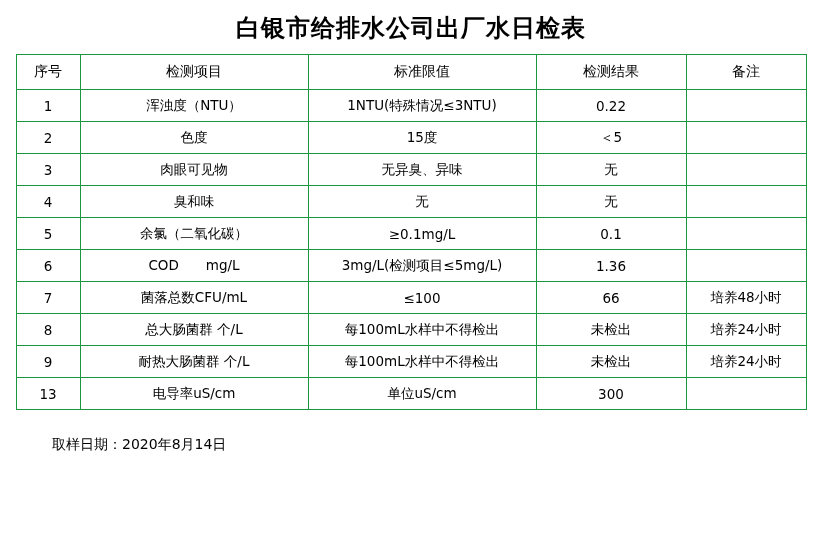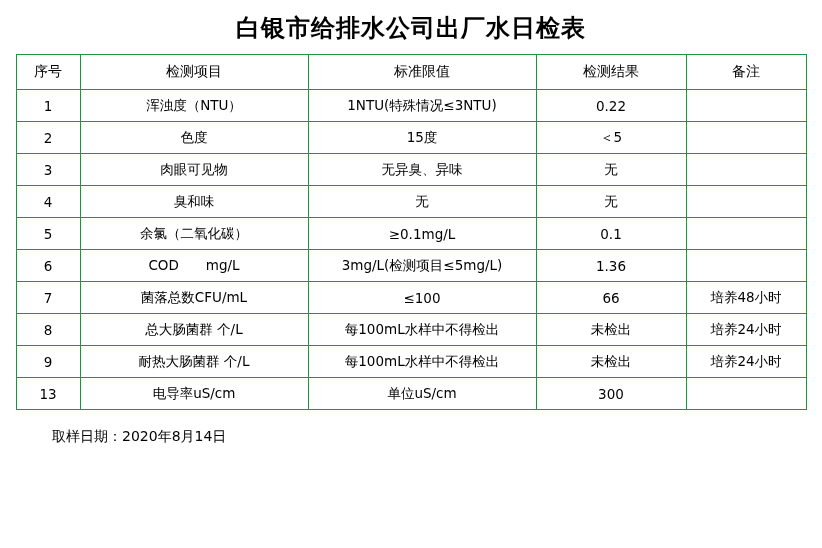--- a/index.html
+++ b/index.html
@@ -49,21 +49,21 @@
     height: 34px;
     font-weight: normal;
   }
   col.c0 { width: 64px; }
   col.c1 { width: 228px; }
   col.c2 { width: 228px; }
   col.c3 { width: 150px; }
   col.c4 { width: 120px; }
 
   .footer {
-    margin: 4px auto;
+    margin: 12px auto;
     width: 790px;
     display: flex;
     align-items: center;
     padding-top: 14px;
     font-size: 14px;
     font-family: "DejaVu Sans", "Liberation Sans", sans-serif;
   }
   .footer .f-sample { width: 300px; text-align: left; padding-left: 36px; box-sizing: border-box;}
   .footer .f-test { width: 300px; text-align: left; box-sizing: border-box;}
   .footer .f-filler { flex: 1; text-align: left; box-sizing: border-box; }

